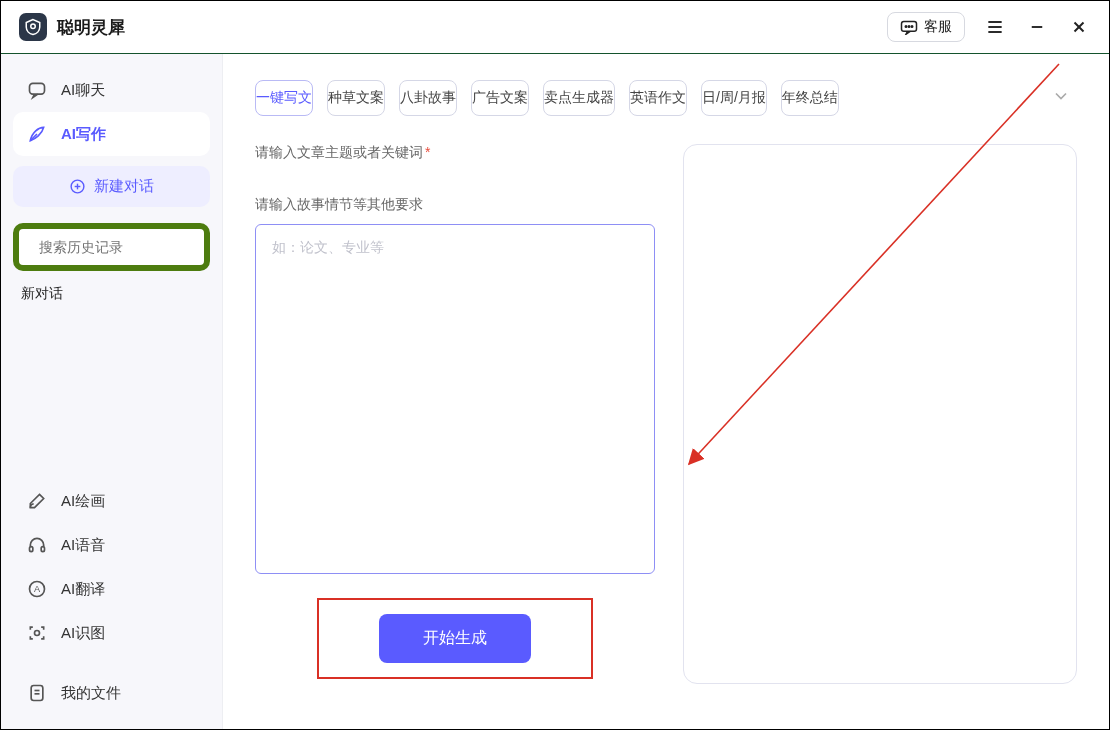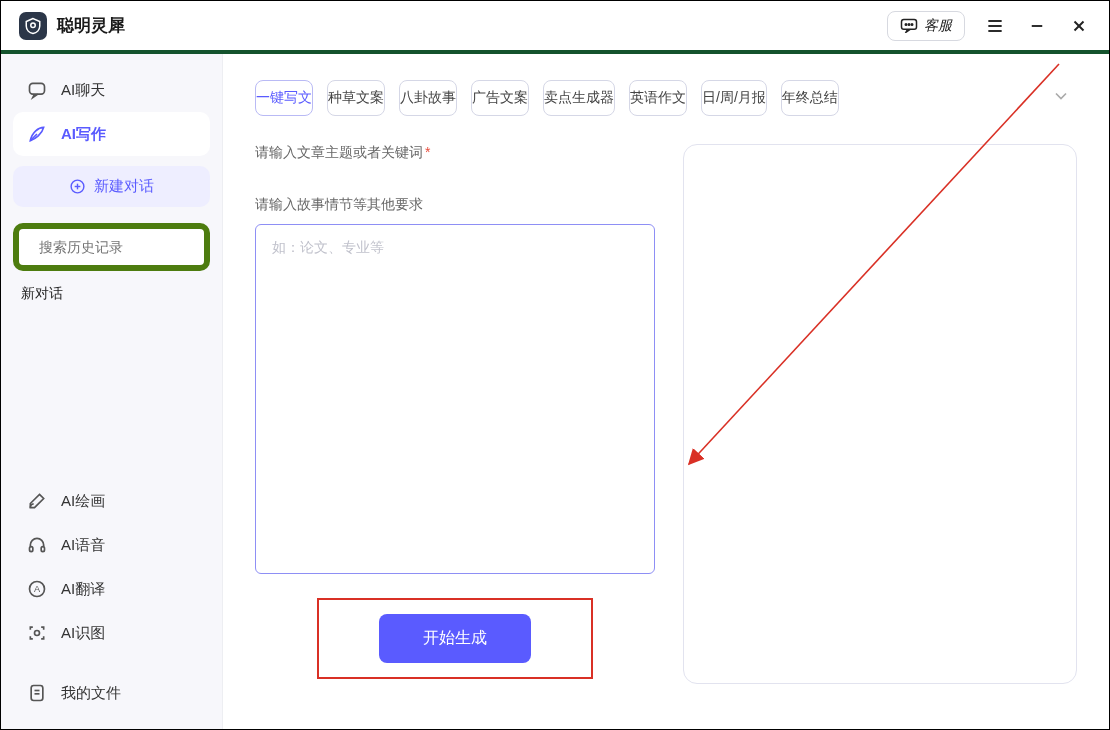--- a/index.html
+++ b/index.html
@@ -1,24 +1,24 @@
 <!DOCTYPE html>
 <html><head>
   <meta charset="utf-8">
   <style>
     * { margin: 0; padding: 0; box-sizing: border-box; font-family: "Microsoft YaHei", -apple-system, sans-serif; }
     body { width: 1110px; height: 730px; overflow: hidden; border: 1px solid #000; background: #fff; }
     
     
-    .titlebar { height: 53px; display: flex; align-items: center; padding: 0 18px; border-bottom: 4px solid #14532d; }
+    .titlebar { height: 53px; display: flex; align-items: center; padding: 0 18px; border-bottom: 1px solid #14532d; }
     .titlebar-left { display: flex; align-items: center; gap: 10px; }
     .app-logo { width: 28px; height: 28px; background: #2b3648; border-radius: 7px; display:flex; align-items:center; justify-content:center; }
     .app-title { font-weight: 700; font-size: 17px; color: #1a1a1a; }
     .titlebar-right { margin-left: auto; display: flex; align-items: center; gap: 18px; }
-    .support-btn { display: flex; align-items: center; gap: 6px; border: 1px solid #d7d9e0; border-radius: 8px; padding: 5px 12px; font-size: 14px; color: #222; cursor: pointer; font-style: italic; }
+    .support-btn { display: flex; align-items: center; gap: 6px; border: 1px solid #d7d9e0; border-radius: 8px; padding: 5px 12px; font-size: 14px; color: #222; cursor: pointer; }
     .icon-btn { width: 24px; height: 24px; display:flex; align-items:center; justify-content:center; cursor:pointer; color:#222; }
     
     
     .main-wrap { display: flex; height: calc(100% - 53px); }
     .sidebar { width: 222px; background: #f7f7fb; border-right: 1px solid #edeef2; padding: 14px 12px; display:flex; flex-direction:column; }
     .nav-item { display: flex; align-items: center; gap: 14px; padding: 12px 14px; border-radius: 10px; font-size: 15px; color: #333; cursor:pointer; }
     .nav-item.active { background: #fff; color: #5a5bff; font-weight: 600; }
     .nav-icon { width: 20px; height: 20px; flex-shrink:0; }
     .new-chat-btn { margin: 10px 0; background: #eeeeff; color: #5a5bff; border-radius: 10px; padding: 11px; display:flex; align-items:center; justify-content:center; gap:8px; font-size:15px; cursor:pointer; }
     .search-box { margin-top: 6px; border: 6px solid #4d7c0f; border-radius: 10px; background:#fff; display:flex; align-items:center; padding: 10px 12px; gap:8px; }

